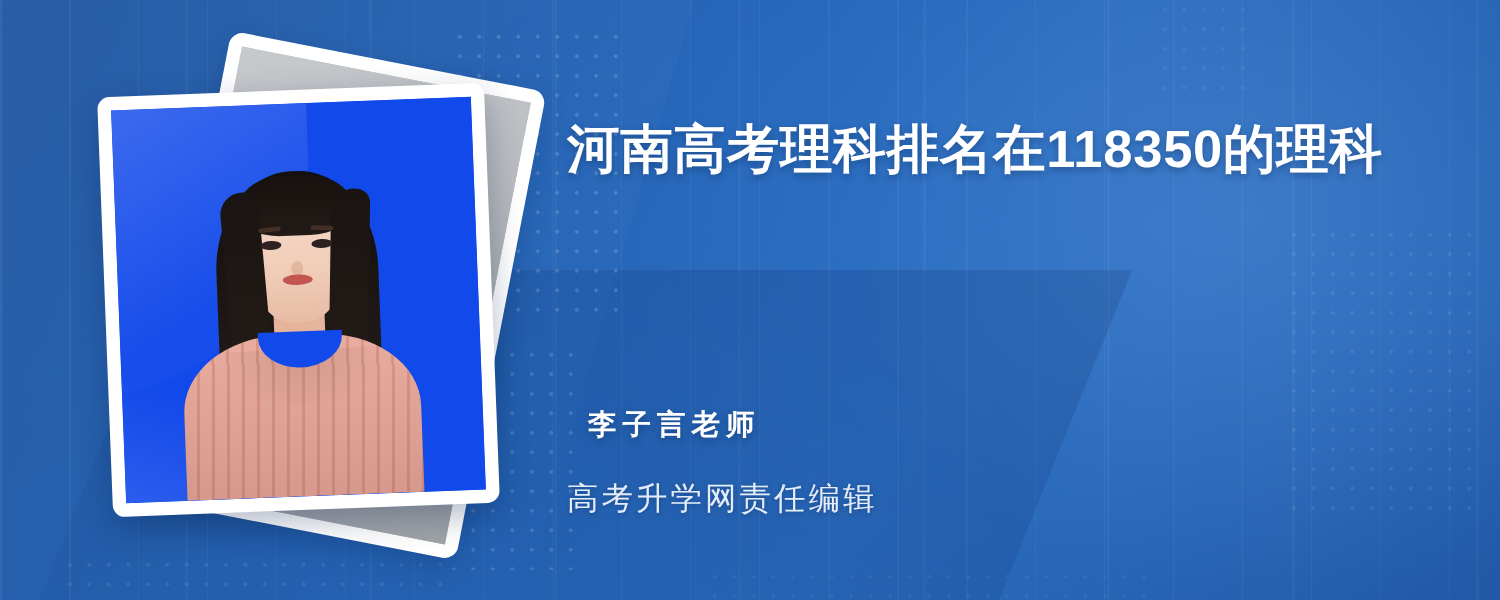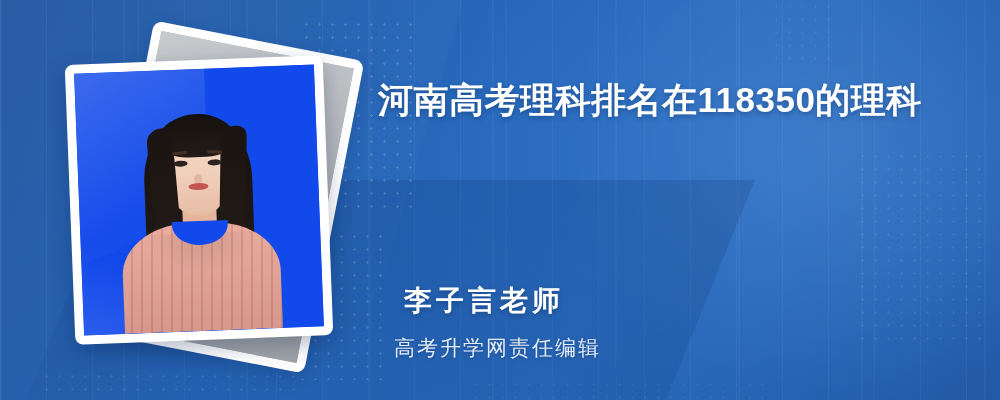--- a/index.html
+++ b/index.html
@@ -282,32 +282,32 @@
     font-size: 35px;
     font-weight: bold;
     line-height: 56px;
     letter-spacing: 0.5px;
     text-shadow: 0 2px 5px rgba(6,28,66,0.35);
   }
   .author-name {
     position: absolute;
     left: 14px;
     top: 270px;
-    margin: 12px;
+    margin: 0;
     color: #ffffff;
-    font-size: 28px;
+    font-size: 19px;
     font-weight: bold;
     letter-spacing: 4px;
     text-shadow: 0 2px 5px rgba(6,28,66,0.35);
   }
   .author-role {
     position: absolute;
     left: 0px;
     top: 318px;
-    margin: 16px;
+    margin: 0;
     color: #e3ecf8;
     font-size: 21px;
     font-weight: normal;
     letter-spacing: 2px;
     text-shadow: 0 1px 3px rgba(6,28,66,0.30);
   }
 </style>
 </head>
 <body>
 

